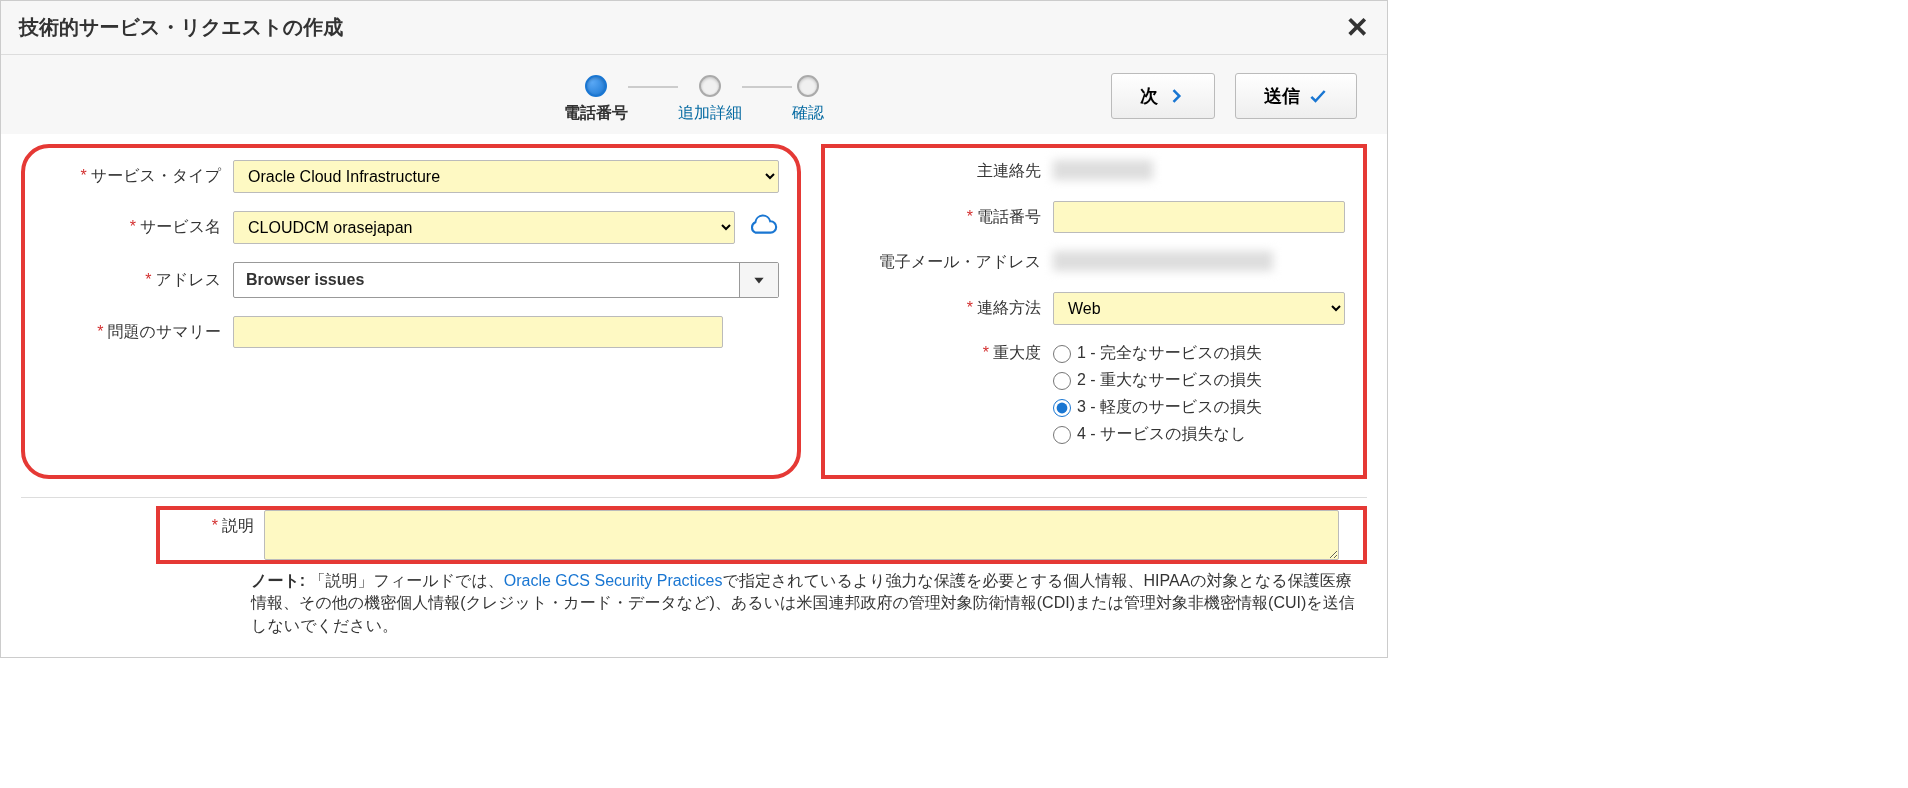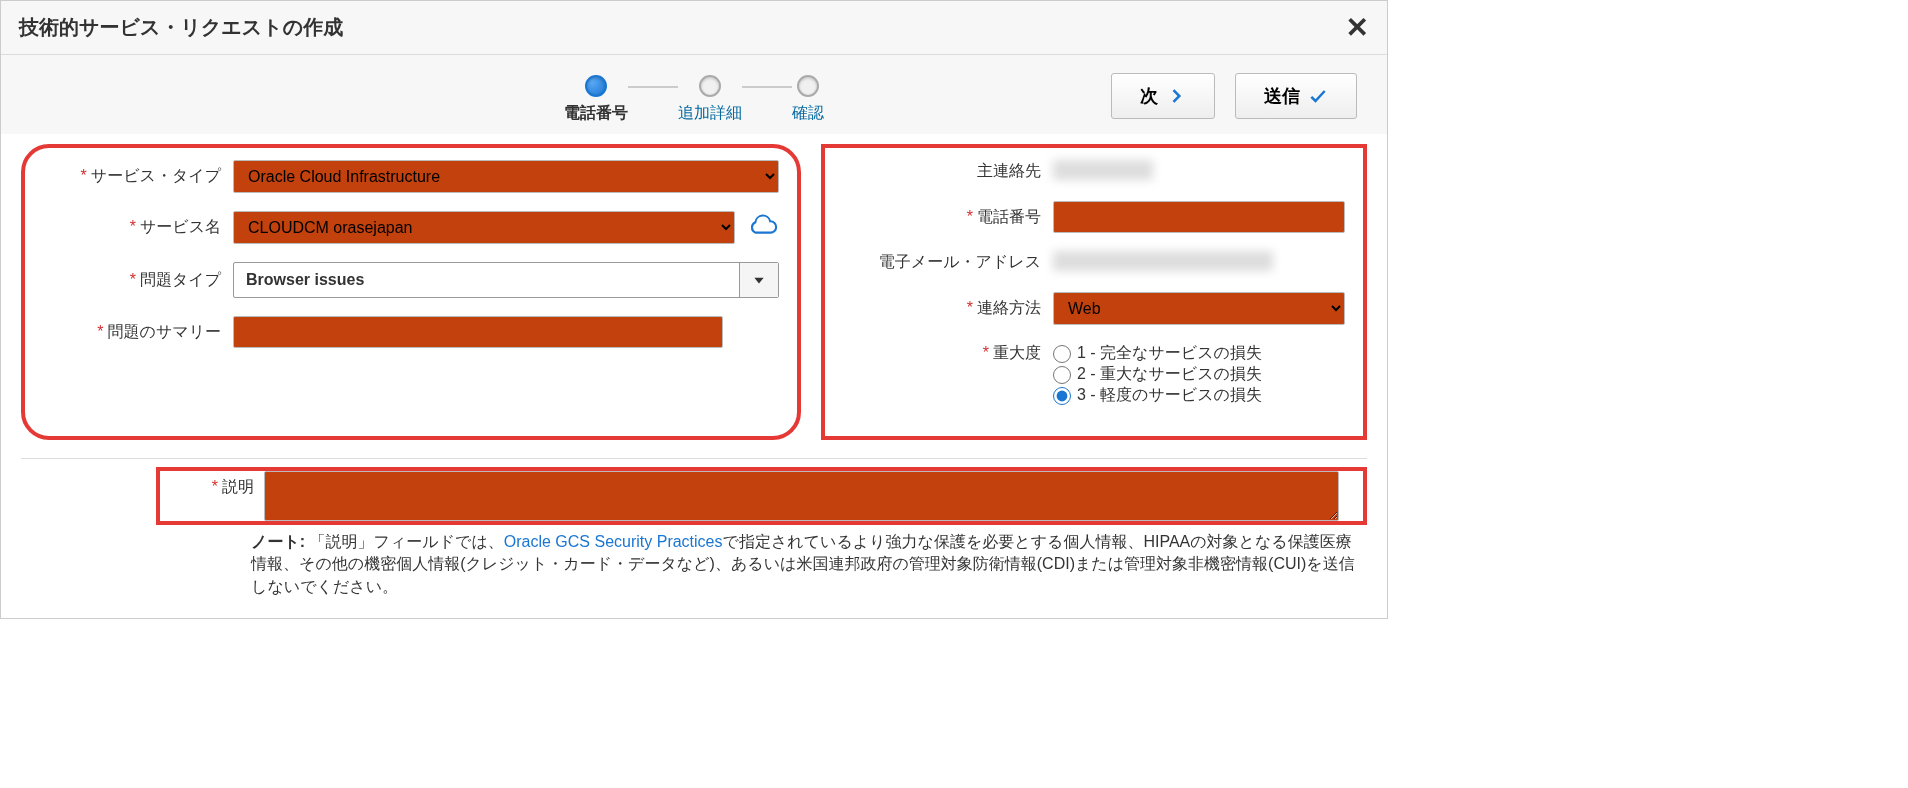--- a/index.html
+++ b/index.html
@@ -132,21 +132,21 @@
     }
     .form-control {
       flex: 1;
     }
     select, input[type="text"], textarea {
       width: 100%;
       padding: 6px 10px;
       font-size: 16px;
       border: 1px solid #bbb;
       border-radius: 2px;
-      background: #c2410c;
+      background: #fef9c3;
     }
     .select-wrap {
       display: flex;
       align-items: center;
       gap: 10px;
     }
     .select-wrap select { flex: 1; }
     .cloud-icon svg { width: 34px; height: 26px; }
     .combo {
       display: flex;
@@ -171,20 +171,21 @@
     .blurred {
       filter: blur(5px);
       background: #ddd;
       width: 200px;
       height: 20px;
       display: inline-block;
     }
     .radio-group {
       display: flex;
       flex-direction: column;
+      gap: 6px;
     }
     .radio-item {
       display: flex;
       align-items: center;
       gap: 6px;
       font-size: 16px;
     }
     .radio-item input[type="radio"] {
       width: 18px;
       height: 18px;
@@ -293,21 +294,21 @@
           </select>
           <span class="cloud-icon">
             <svg viewBox="0 0 36 26" fill="none" stroke="#1976d2" stroke-width="2.2">
                 <path d="M11 20h16a6 6 0 0 0 0-12 1 1 0 0 0-.3 0A8 8 0 0 0 11 9a6 6 0 0 0 0 11z"></path>
               </svg>
           </span>
         </div>
       </div>
 
       <div class="form-row">
-        <div class="form-label"><span class="required-star">*</span><span>問題タイプ</span></div>
+        <div class="form-label"><span class="required-star">*</span><span>アドレス</span></div>
         <div class="form-control">
           <div class="combo">
             <div class="combo-text">Browser issues</div>
             <div class="combo-btn">
               <svg width="14" height="14" viewBox="0 0 24 24" fill="#333">
                   <polygon points="4 8 20 8 12 18"></polygon>
                 </svg>
             </div>
           </div>
         </div>
@@ -358,20 +359,24 @@
             <span>1 - 完全なサービスの損失</span>
           </label>
           <label class="radio-item">
             <input type="radio" name="sev" style="">
             <span>2 - 重大なサービスの損失</span>
           </label>
           <label class="radio-item">
             <input type="radio" name="sev" checked="" style="">
             <span>3 - 軽度のサービスの損失</span>
           </label>
+          <label class="radio-item">
+            <input type="radio" name="sev" style="">
+            <span>4 - サービスの損失なし</span>
+          </label>
         </div>
       </div>
 
     </div>
   </div>
 
   <hr class="hr-divider">
 
   <div class="desc-section">
     <div class="desc-panel">

